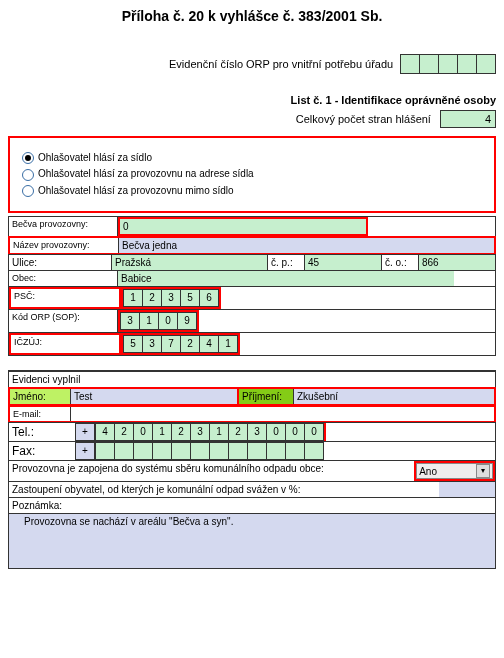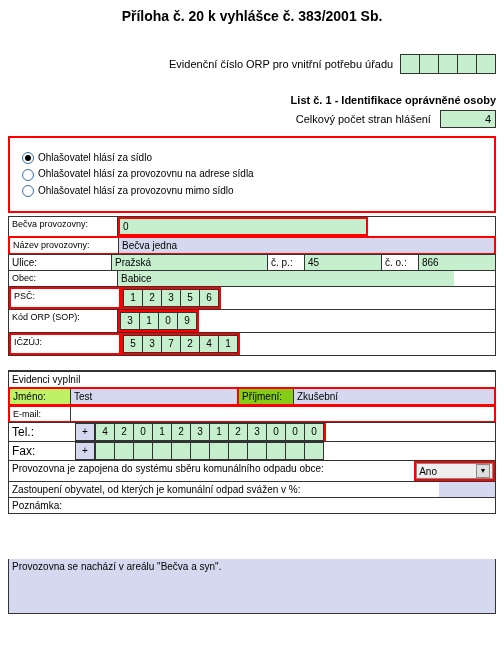--- a/index.html
+++ b/index.html
@@ -28,21 +28,21 @@
 .num-box:first-child { margin-left: 0; }
 .section-title { border: 1px solid #333; border-top: 2px solid #333; padding: 2px 3px; font-size: 10px; margin-top: 14px; }
 .flex1 { flex: 1; }
 .w70 { width: 70px; }
 .w30 { width: 30px; }
 .ulice-row { display: flex; border: 1px solid #333; margin-top: -1px; }
 .ulice-row > div { border-right: 1px solid #333; padding: 2px 3px; font-size: 10px; }
 .ulice-row > div:last-child { border-right: none; }
 .select-box { border: 1px solid #888; background: #eee; display: inline-flex; align-items: center; padding: 0 2px; gap: 35px; }
 .select-arrow { border: 1px solid #888; background: #ddd; width: 12px; text-align: center; margin-left: 4px; font-size: 8px; line-height: 12px; }
-.note-area { border: 1px solid #333; border-top: none; height: 50px; padding: 2px 3px; font-size: 10px; margin-top: 45px; }
+.note-area { border: 1px solid #333; border-top: none; height: 50px; padding: 2px 15px; font-size: 10px; }
 .tel-row { display: flex; align-items: center; border: 1px solid #333; margin-top: -1px; }
 .tel-row .label { width: 60px; padding: 2px 3px; font-size: 12px; border-right: 1px solid #333; }
 .plus-box { width: 18px; height: 16px; border: 1px solid #333; text-align: center; line-height: 16px; background: #d4d9ef; margin-left: -1px; }
 </style>
 </head>
 <body>
 
 <div class="header-title">Příloha č. 20 k vyhlášce č. 383/2001 Sb.</div>
 
 <div class="orp-row">

